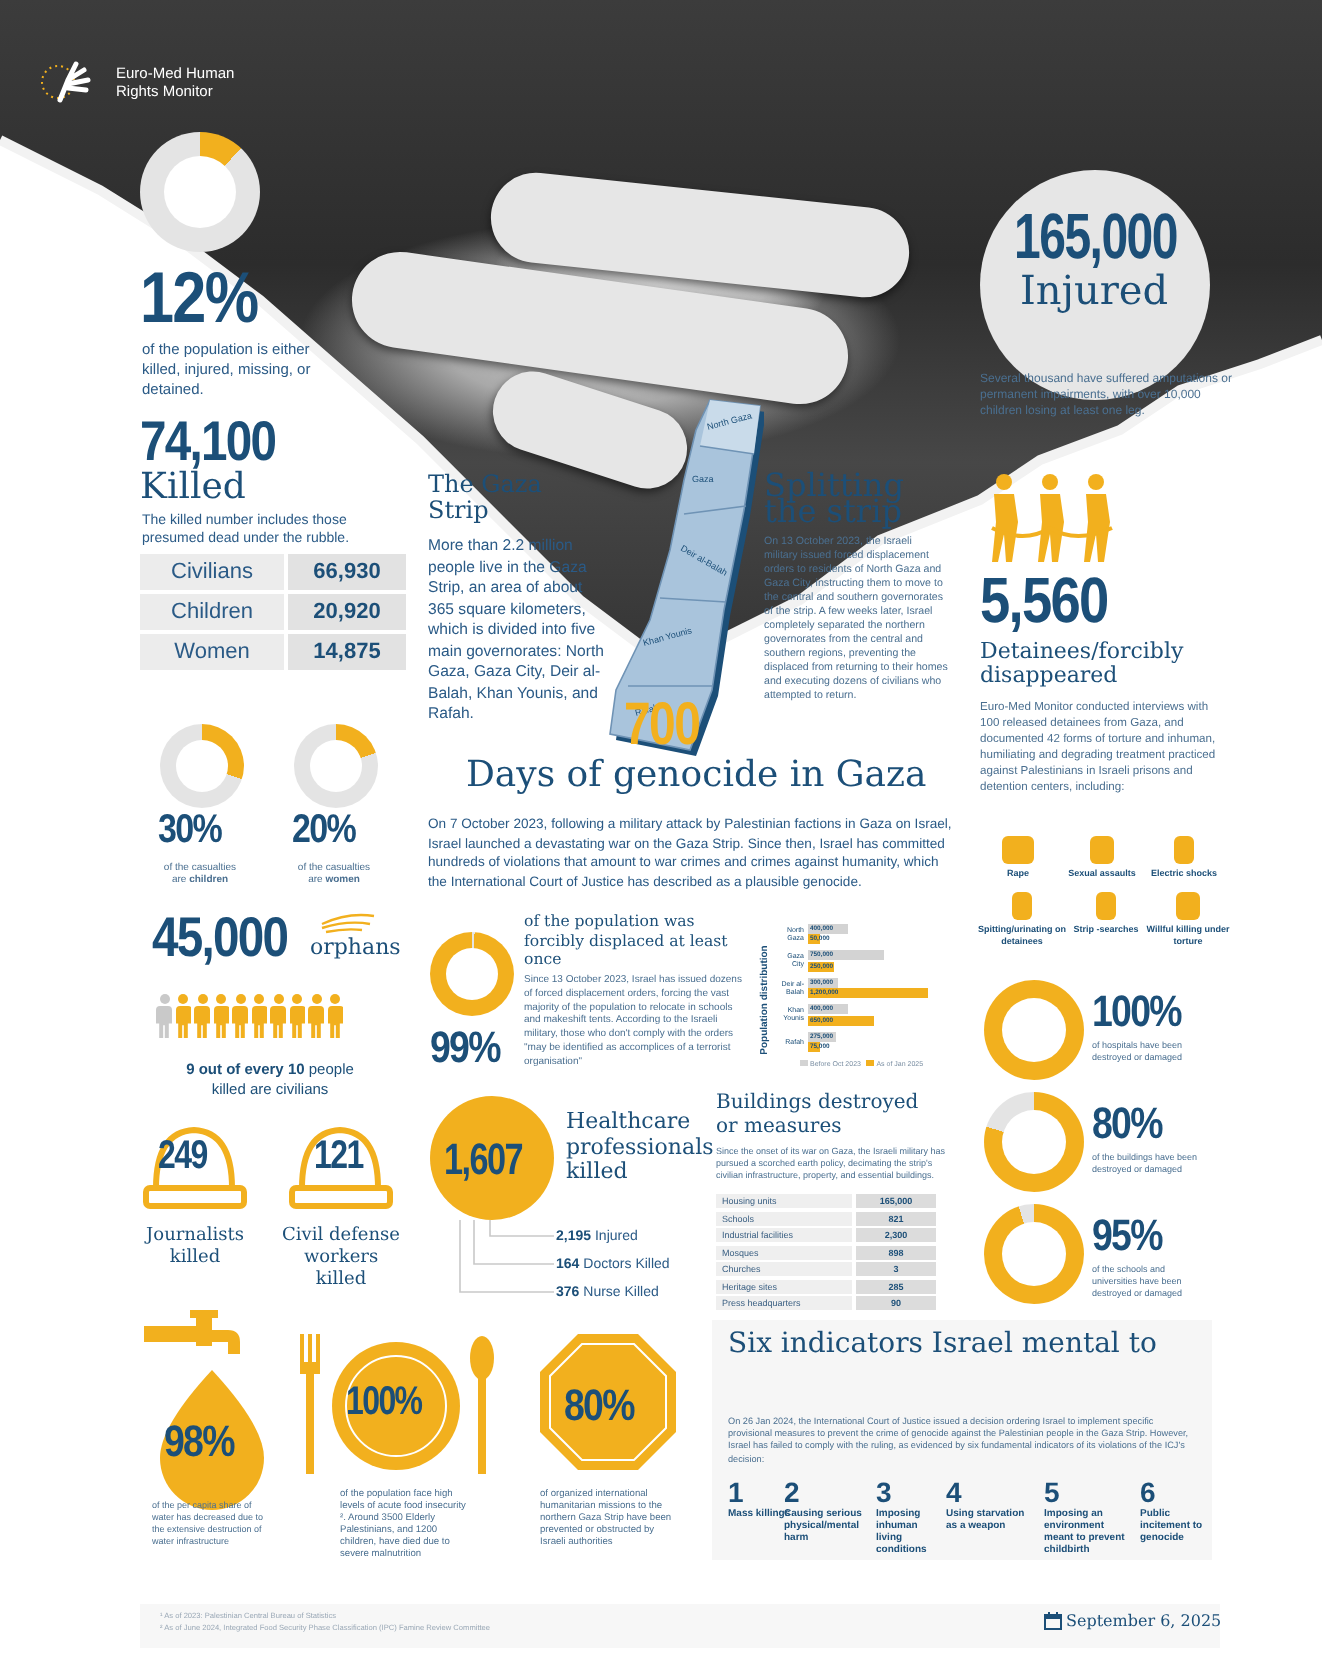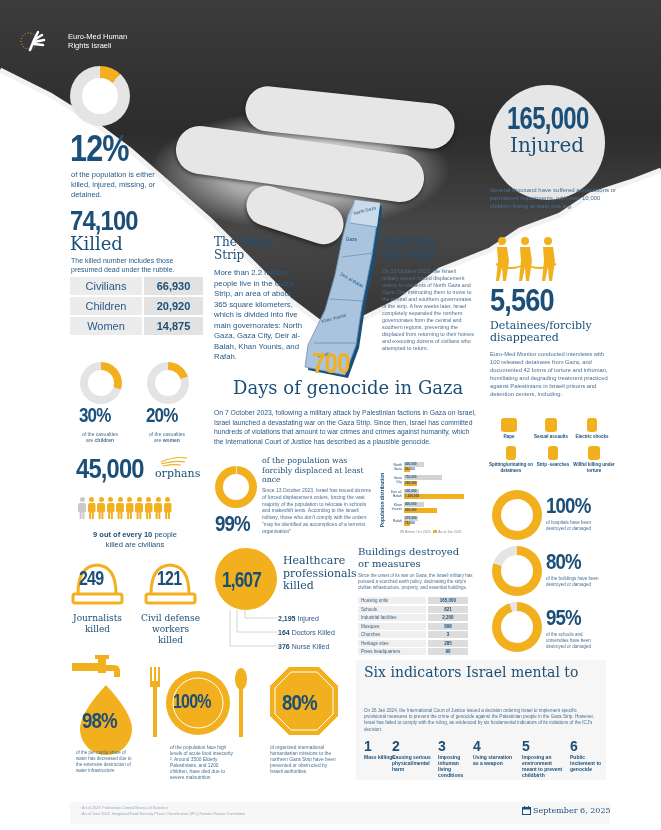--- a/index.html
+++ b/index.html
@@ -59,23 +59,23 @@
 <svg id="torn" class="abs" viewBox="0 0 661 340">
   <path d="M0 70 L50 95 L90 120 L130 150 L170 185 L210 220 L250 260 L290 300 L330 330" fill="none" stroke="#f2f2f2" stroke-width="5"></path>
   <path d="M330 330 L360 320 L400 300 L440 270 L490 250 L520 230 L560 215 L590 195 L630 182 L661 170" fill="none" stroke="#f2f2f2" stroke-width="5"></path>
 </svg>
 
 <div class="abs" style="left:20px;top:30px;display:flex;align-items:center">
   <svg width="28" height="22" viewBox="0 0 28 22">
     <circle cx="9" cy="11" r="8" fill="none" stroke="#f2b01e" stroke-width="1" stroke-dasharray="1 2"></circle>
     <path d="M10 20 L14 10 L18 2 M14 10 L22 5 M14 12 L24 10 M14 14 L23 15" stroke="#fff" stroke-width="2.5" fill="none" stroke-linecap="round"></path>
   </svg>
-  <div style="color:#fff;font-size:7.5px;line-height:9px;margin-left:20px">
+  <div style="color:#fff;font-size:7.5px;line-height:9px;margin-left:10px">
     <div>Euro-Med Human</div>
-    <div>Rights Israeli</div>
+    <div>Rights Monitor</div>
   </div>
 </div>
 
 <div class="donut" style="left:70px;top:66px;width:60px;height:60px;background:conic-gradient(#f2b01e 0 12%,#e4e4e4 12% 100%)">
   <div style="position:absolute;left:12px;top:12px;width:36px;height:36px;border-radius:50%;background:#fff"></div>
 </div>
 <div class="abs cond navy" style="left:70px;top:128px;font-size:36px;transform:scaleX(.85)">12%</div>
 <div class="abs small" style="left:71px;top:170px;width:90px;font-size:7.5px;line-height:10px">of the population is either killed, injured, missing, or detained.</div>
 
 <div class="abs cond navy" style="left:70px;top:205px;font-size:28px;transform:scaleX(.85)">74,100</div>
@@ -129,21 +129,21 @@
   <path d="M55 5 L80 8 L72 60 L62 110 L56 150 L45 180 L5 172 L8 150 L25 115 L35 80 L42 45 L48 20 Z" fill="#a9c4dc" stroke="#6f93b5" stroke-width=".8"></path>
   <path d="M55 5 L80 8 L77 32 L50 28 Z" fill="#c9dbea"></path>
   <path d="M50 28 L77 32 M42 62 L73 58 M30 104 L63 106 M14 148 L56 148" stroke="#6f93b5" stroke-width=".8" fill="none"></path>
   <text x="54" y="20" font-size="4.5" fill="#1c4f78" transform="rotate(-15 54 20)">North Gaza</text>
   <text x="46" y="46" font-size="4.5" fill="#1c4f78">Gaza</text>
   <text x="40" y="80" font-size="4.5" fill="#1c4f78" transform="rotate(30 40 80)">Deir al-Balah</text>
   <text x="22" y="128" font-size="4.5" fill="#1c4f78" transform="rotate(-15 22 128)">Khan Younis</text>
   <text x="18" y="163" font-size="4.5" fill="#1c4f78" transform="rotate(-15 18 163)">Rafah</text>
 </svg>
 
-<div class="abs serif navy" style="left:382px;top:236px;font-size:12px;line-height:13px">
+<div class="abs serif navy" style="left:382px;top:236px;font-size:16px;line-height:13px">
     <div>Splitting</div>
     <div>the strip</div>
   </div>
 <div class="abs tiny" style="left:382px;top:268px;width:92px;font-size:5.3px;line-height:7px">On 13 October 2023, the Israeli military issued forced displacement orders to residents of North Gaza and Gaza City, instructing them to move to the central and southern governorates of the strip. A few weeks later, Israel completely separated the northern governorates from the central and southern regions, preventing the displaced from returning to their homes and executing dozens of civilians who attempted to return.</div>
 
 <div class="abs cond yel" style="left:312px;top:346px;font-size:30px;transform:scaleX(.8)">700</div>
 <div class="abs serif navy" style="left:233px;top:377px;font-size:18px">Days of genocide in Gaza</div>
 <div class="abs" style="left:214px;top:408px;width:266px;font-size:6.8px;line-height:9.5px;color:#2a5a86">On 7 October 2023, following a military attack by Palestinian factions in Gaza on Israel, Israel launched a devastating war on the Gaza Strip. Since then, Israel has committed hundreds of violations that amount to war crimes and crimes against humanity, which the International Court of Justice has described as a plausible genocide.</div>
 
 <div class="donut" style="left:490px;top:85px;width:115px;height:115px;background:#e6e6e6"></div>

